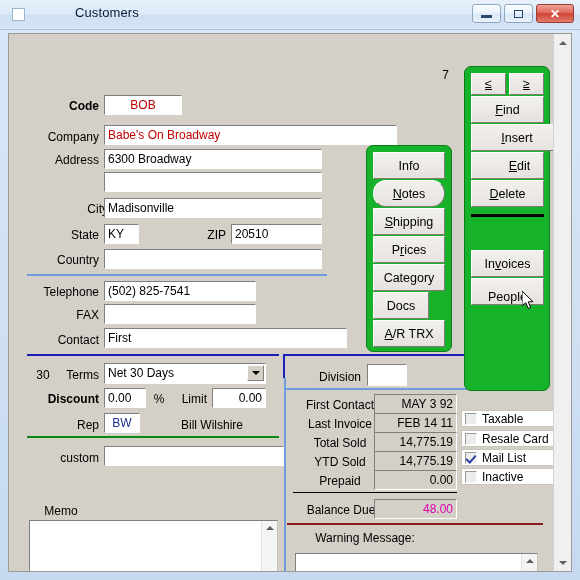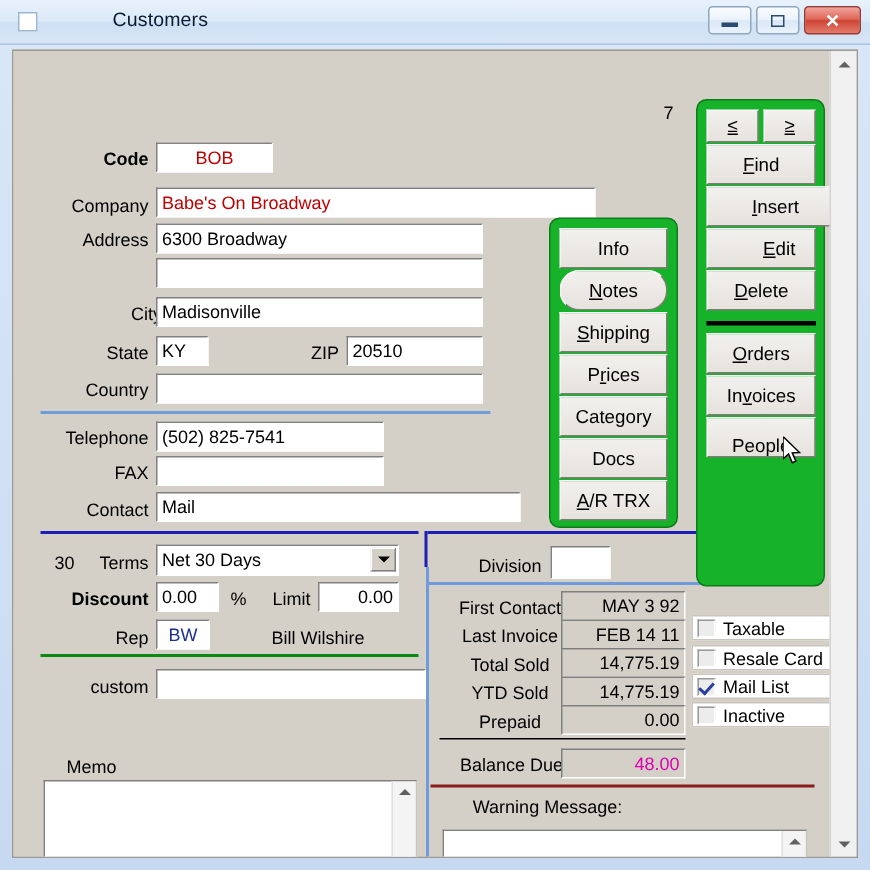--- a/index.html
+++ b/index.html
@@ -225,21 +225,21 @@
 
       <div class="sep blue-light" style="left:18px; top:240px; width:300px;"></div>
 
       <div class="lbl" style="left:25px; top:251px; width:65px;">Telephone</div>
       <div class="fld" style="left:95px; top:247px; width:152px; height:20px;">(502) 825-7541</div>
 
       <div class="lbl" style="left:35px; top:274px; width:55px;">FAX</div>
       <div class="fld" style="left:95px; top:270px; width:152px; height:20px;"></div>
 
       <div class="lbl" style="left:20px; top:299px; width:70px;">Contact</div>
-      <div class="fld" style="left:95px; top:294px; width:243px; height:20px;">Mail</div>
+      <div class="fld" style="left:95px; top:294px; width:243px; height:20px;">First</div>
 
       <div class="sep blue-dark" style="left:18px; top:320px; width:252px;"></div>
       <div class="sep blue-dark" style="left:276px; top:320px; width:212px;"></div>
       <div class="sep vblue-dark" style="left:274px; top:320px; height:24px;"></div>
 
       <div class="lbl left" style="left:22px; top:334px; width:24px;">30</div>
       <div class="lbl" style="left:56px; top:334px; width:34px;">Terms</div>
       <div class="combo" style="left:95px; top:329px; width:162px; height:21px;">
         <span>Net 30 Days</span>
         <span class="arrowbox">
@@ -338,21 +338,21 @@
           </div>
         <div class="gbtn" style="left:6px;  top:62px;  width:72px; height:27px;">
             <span><u>S</u>hipping</span>
           </div>
         <div class="gbtn" style="left:6px;  top:90px;  width:72px; height:27px;">
             <span>P<u>r</u>ices</span>
           </div>
         <div class="gbtn" style="left:6px;  top:118px; width:72px; height:27px;text-align:center;">
             <span>Category</span>
           </div>
-        <div class="gbtn" style="left:6px;  top:146px; width:72px; height:27px;">
+        <div class="gbtn" style="left:6px;  top:146px; width:56px; height:27px;">
             <span>Docs</span>
           </div>
         <div class="gbtn" style="left:6px;  top:174px; width:72px; height:27px;">
             <span><u>A</u>/R TRX</span>
           </div>
       </div>
 
       <div class="gpanel" style="left:455px; top:32px; width:86px; height:325px;">
         <div class="gbtn" style="left:6px;  top:6px;  width:35px; height:22px;">
             <span><u>≤</u></span>
@@ -369,23 +369,20 @@
           </div>
         <div class="gbtn" style="left:6px; top:85px;  width:73px; height:27px;padding-left:24px;">
             <span><u>E</u>dit</span>
           </div>
         <div class="gbtn" style="left:6px; top:113px; width:73px; height:27px;">
             <span><u>D</u>elete</span>
           </div>
 
         <div style="position:absolute; left:6px; top:147px; width:73px; height:3px; background:#000;"></div>
 
-        <div class="gbtn" style="left:6px; top:155px; width:73px; height:27px;">
-            <span><u>O</u>rders</span>
-          </div>
         <div class="gbtn" style="left:6px; top:183px; width:73px; height:27px;">
             <span>In<u>v</u>oices</span>
           </div>
         <div class="gbtn" style="left:6px; top:211px; width:73px; height:27px;align-items:flex-end;">
             <span>People</span>
           </div>
       </div>
 
       <svg class="cursor" style="left:513px; top:257px;" viewBox="0 0 14 20">
         <polygon points="0,0 0,15 3.7,11.6 6.2,17.5 8.6,16.4 6.2,10.9 11,10.7" fill="#ffffff" stroke="#000000" stroke-width="1"></polygon>

